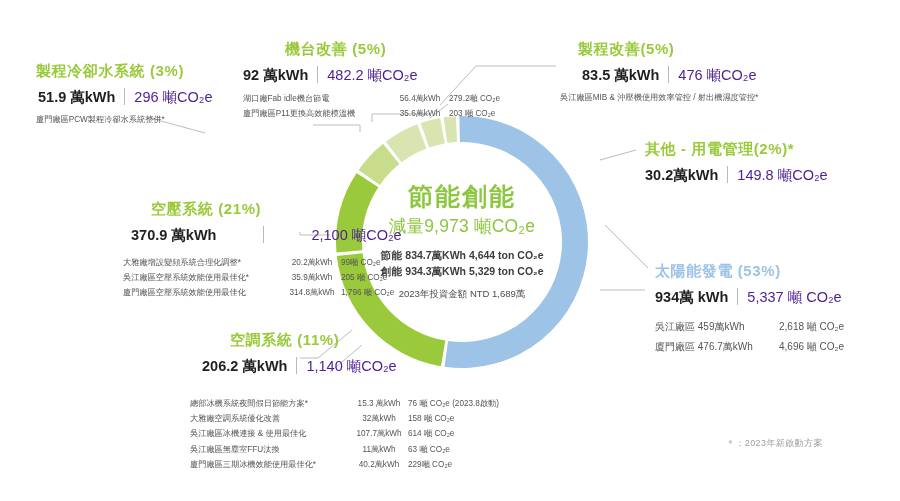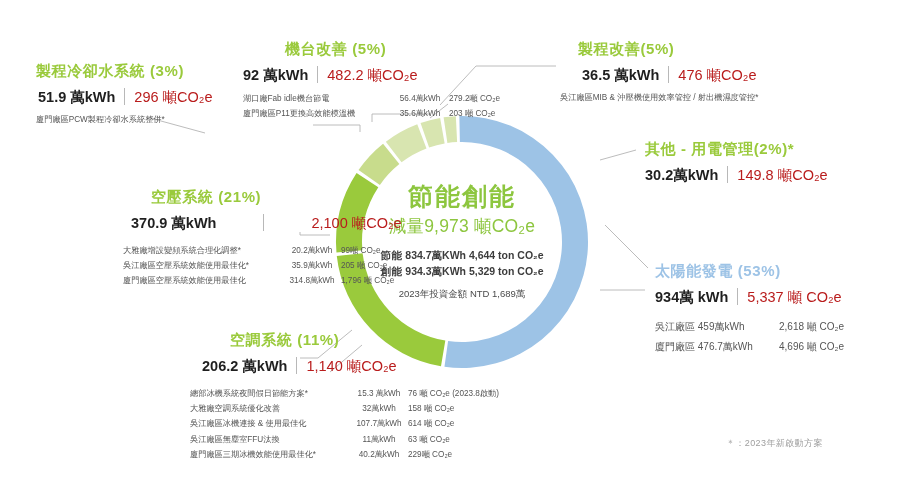--- a/index.html
+++ b/index.html
@@ -29,37 +29,37 @@
   .ctr-rows{margin-top:9px;font-size:10.5px;color:#3c3c3c;line-height:1.55;white-space:nowrap;font-weight:bold;}
   .ctr-rows .lbl{letter-spacing:.5px;}
   .ctr-note{margin-top:9px;font-size:9.5px;color:#4a4a4a;white-space:nowrap;}
 
   
   .cat-title{font-size:15px;font-weight:700;color:#9ACA3C;letter-spacing:.6px;white-space:nowrap;}
   .cat-title.blue{color:#9DC3E6;}
   .cat-main{margin-top:4px;display:flex;align-items:baseline;white-space:nowrap;}
   .cat-main .kwh{font-size:14.5px;font-weight:700;color:#1f1f1f;}
   .cat-main .sep{display:inline-block;width:1px;height:17px;background:#b8b8b8;margin:0 9px;position:relative;top:3px;}
-  .cat-main .co2{font-size:14.5px;color:#b91c1c;font-weight:400;}
+  .cat-main .co2{font-size:14.5px;color:#4c1d95;font-weight:400;}
   .cat-lines{margin-top:6px;font-size:8.2px;color:#555;line-height:1.85;white-space:nowrap;}
   .cat-lines .row{display:flex;}
   .cat-lines .n{display:inline-block;}
   .single-note{margin-top:7px;font-size:8.2px;color:#555;white-space:nowrap;}
 
   
   #blk-pcw{left:36px;top:62px;}
   #blk-pcw .cat-main{margin-left:2px;}
   #blk-machine{left:243px;top:40px;}
   #blk-machine .cat-title{margin-left:42px;}
   #blk-process{left:560px;top:40px;}
   #blk-process .cat-title{margin-left:18px;}
   #blk-process .cat-main{margin-left:22px;}
   #blk-other{left:645px;top:140px;}
   #blk-solar{left:655px;top:262px;}
-  #blk-air{left:123px;top:188px;}
+  #blk-air{left:123px;top:200px;}
   #blk-hvac{left:190px;top:331px;}
   .c1w{width:148px;}
   .c1x{width:160px;}
   .c2w{width:58px;text-align:center;}
   .c3{width:auto;text-align:left;}
 
   
   #leaders{left:0;top:0;width:900px;height:501px;pointer-events:none;}
 
   
@@ -155,21 +155,21 @@
         <span class="n c1w">廈門廠區P11更換高效能模溫機</span>
         <span class="n c2w">35.6萬kWh</span>
         <span class="n c3">203 噸 CO₂e</span>
       </div>
     </div>
   </div>
 
   <div class="abs" id="blk-process">
     <div class="cat-title">製程改善(5%)</div>
     <div class="cat-main">
-      <span class="kwh">36.5 萬kWh</span>
+      <span class="kwh">83.5 萬kWh</span>
       <span class="sep"></span>
       <span class="co2">476 噸CO₂e</span>
     </div>
     <div class="single-note">吳江廠區MIB &amp; 沖壓機使用效率管控 / 射出機濕度管控*</div>
   </div>
 
   <div class="abs" id="blk-other">
     <div class="cat-title">其他 - 用電管理(2%)*</div>
     <div class="cat-main">
       <span class="kwh">30.2萬kWh</span>
@@ -225,21 +225,21 @@
     </div>
   </div>
 
   <div class="abs" id="blk-hvac">
     <div class="cat-title" style="margin-left:40px;">空調系統 (11%)</div>
     <div class="cat-main" style="margin-left:12px;">
       <span class="kwh">206.2 萬kWh</span>
       <span class="sep"></span>
       <span class="co2">1,140 噸CO₂e</span>
     </div>
-    <div class="cat-lines" style="margin-top:10px;">
+    <div class="cat-lines" style="margin-top:20px;">
       <div class="row">
         <span class="n c1x">總部冰機系統夜間假日節能方案*</span>
         <span class="n c2w">15.3 萬kWh</span>
         <span class="n c3">76 噸 CO₂e (2023.8啟動)</span>
       </div>
       <div class="row">
         <span class="n c1x">大雅廠空調系統優化改善</span>
         <span class="n c2w">32萬kWh</span>
         <span class="n c3">158 噸 CO₂e</span>
       </div>

